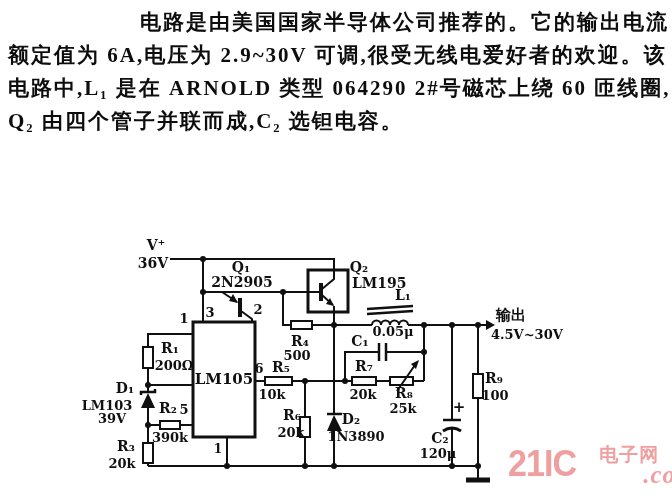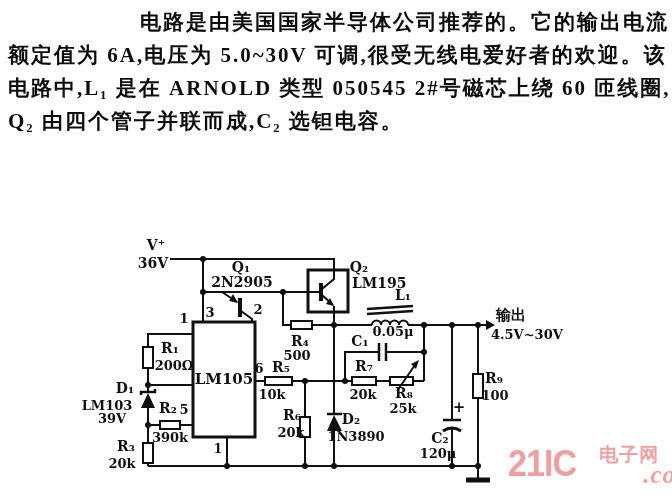--- a/index.html
+++ b/index.html
@@ -19,22 +19,22 @@
   .wm .suffix{font-size:25px;font-weight:bold;font-style:italic;
               font-family:"Liberation Serif",serif;margin-top:-2px;letter-spacing:1px;margin-left:44px;}
 </style>
 </head>
 <body>
 
 <div id="page">
 
   <div id="intro">
     <div class="ln first">电路是由美国国家半导体公司推荐的。它的输出电流</div>
-    <div class="ln">额定值为 6A,电压为 5.0~30V 可调,很受无线电爱好者的欢迎。该</div>
-    <div class="ln">电路中,L₁ 是在 ARNOLD 类型 050545 2#号磁芯上绕 60 匝线圈,</div>
+    <div class="ln">额定值为 6A,电压为 2.9~30V 可调,很受无线电爱好者的欢迎。该</div>
+    <div class="ln">电路中,L₁ 是在 ARNOLD 类型 064290 2#号磁芯上绕 60 匝线圈,</div>
     <div class="ln">Q₂ 由四个管子并联而成,C₂ 选钽电容。</div>
   </div>
 
   <svg width="672" height="498" viewBox="0 0 672 498" style="position:absolute;left:0;top:0;">
     <g stroke="#101010" stroke-width="2" fill="none">
 
       <path d="M170,259 H334 V270"></path>
 
       <path d="M203,259 V322"></path>
 

